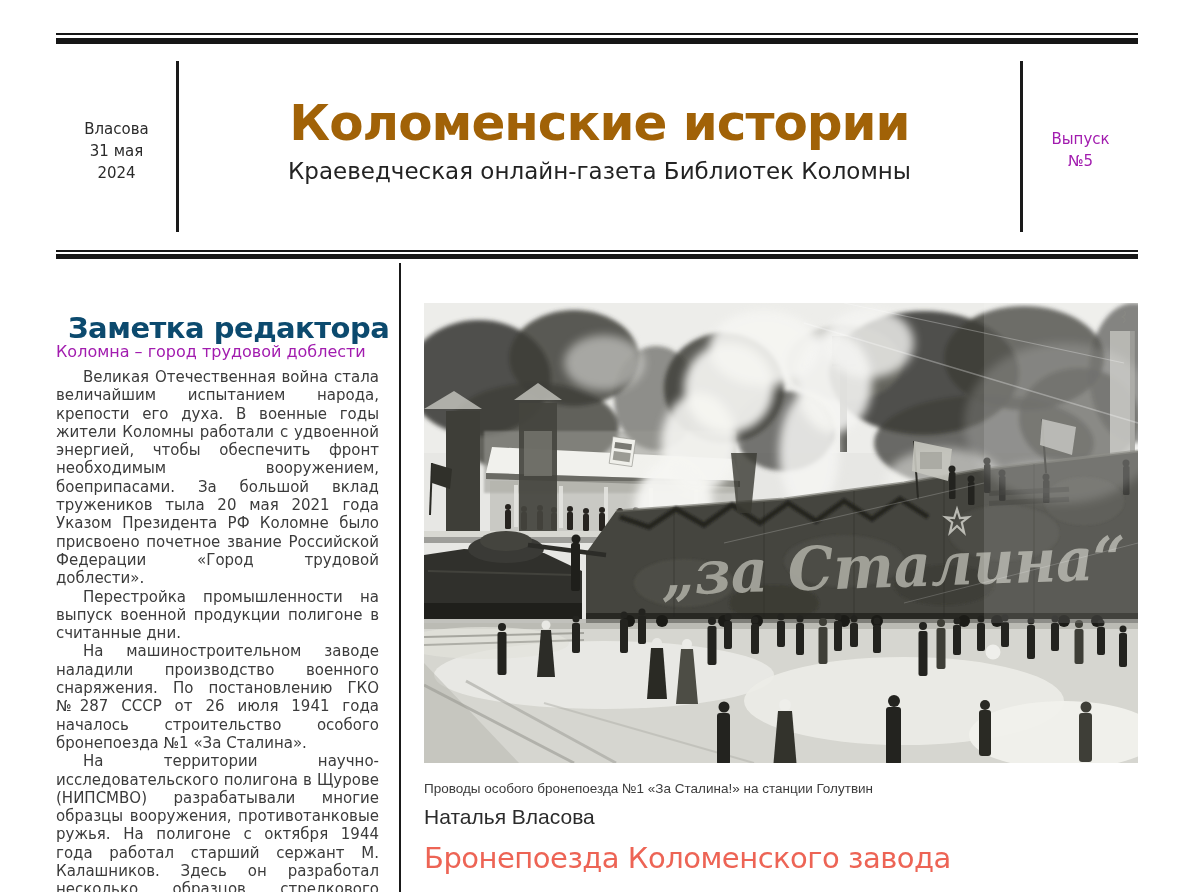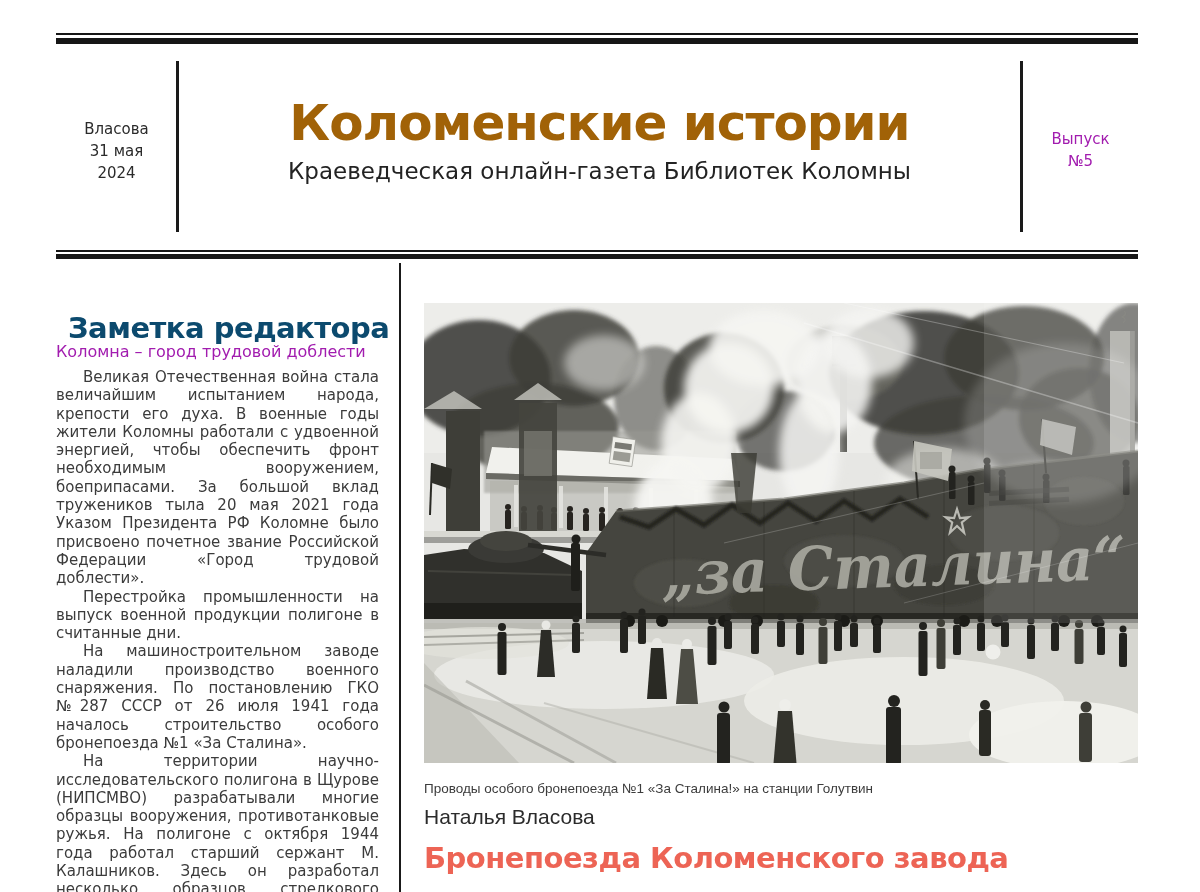--- a/index.html
+++ b/index.html
@@ -34,21 +34,21 @@
     font-size:15px;line-height:18.3px;text-align:justify;color:#3b3b3b;}
   .note-body p{margin:0;text-indent:27px;}
   
   .photo-frame{position:absolute;left:424px;top:303px;width:714px;height:460px;
     background:#e7e7e4;overflow:hidden;}
   .photo-caption{position:absolute;left:424px;top:774px;font-size:13.5px;color:#3c3c3c;
     font-family:"Liberation Sans",sans-serif;margin-top:7px;}
   .article-author{position:absolute;left:424px;top:805px;font-size:21px;color:#2b2b2b;
     font-family:"Liberation Sans",sans-serif;}
   .article-heading{position:absolute;left:424px;top:841px;margin:0;
-    font-size:29px;font-weight:bold;letter-spacing:-0.5px;color:#ed6455;}
+    font-size:29px;font-weight:normal;letter-spacing:-0.5px;color:#ed6455;}
 </style>
 </head>
 <body>
 
 <div class="rule rule-thin" style="top:33px"></div>
 <div class="rule rule-thick" style="top:38px"></div>
 
 <header>
   <div class="date-block">
     <div>Власова</div>

